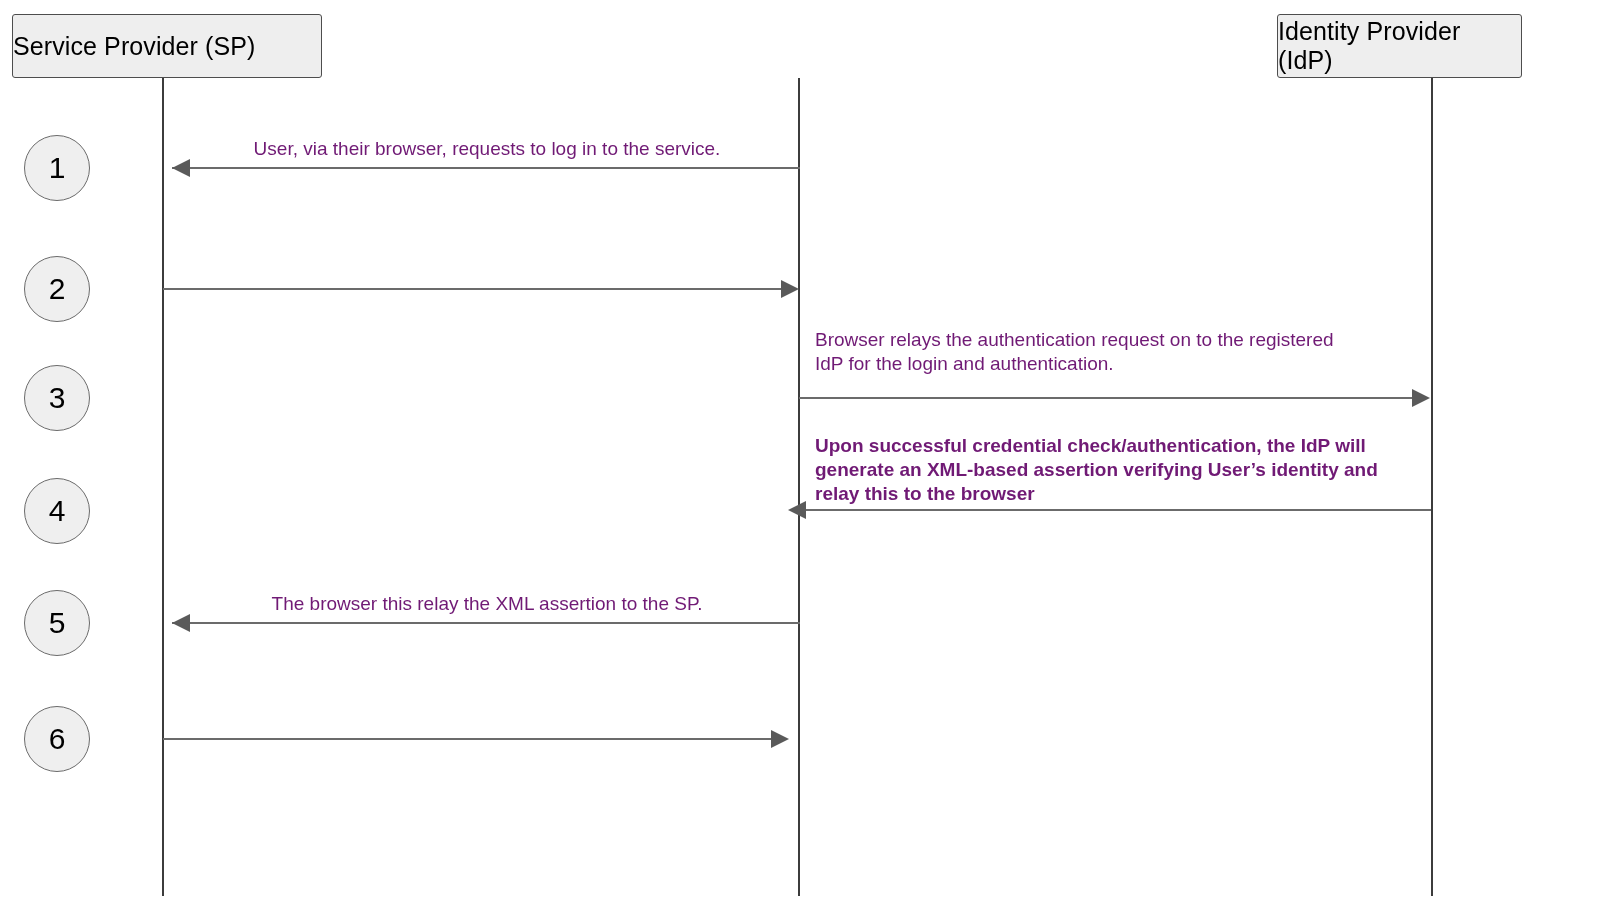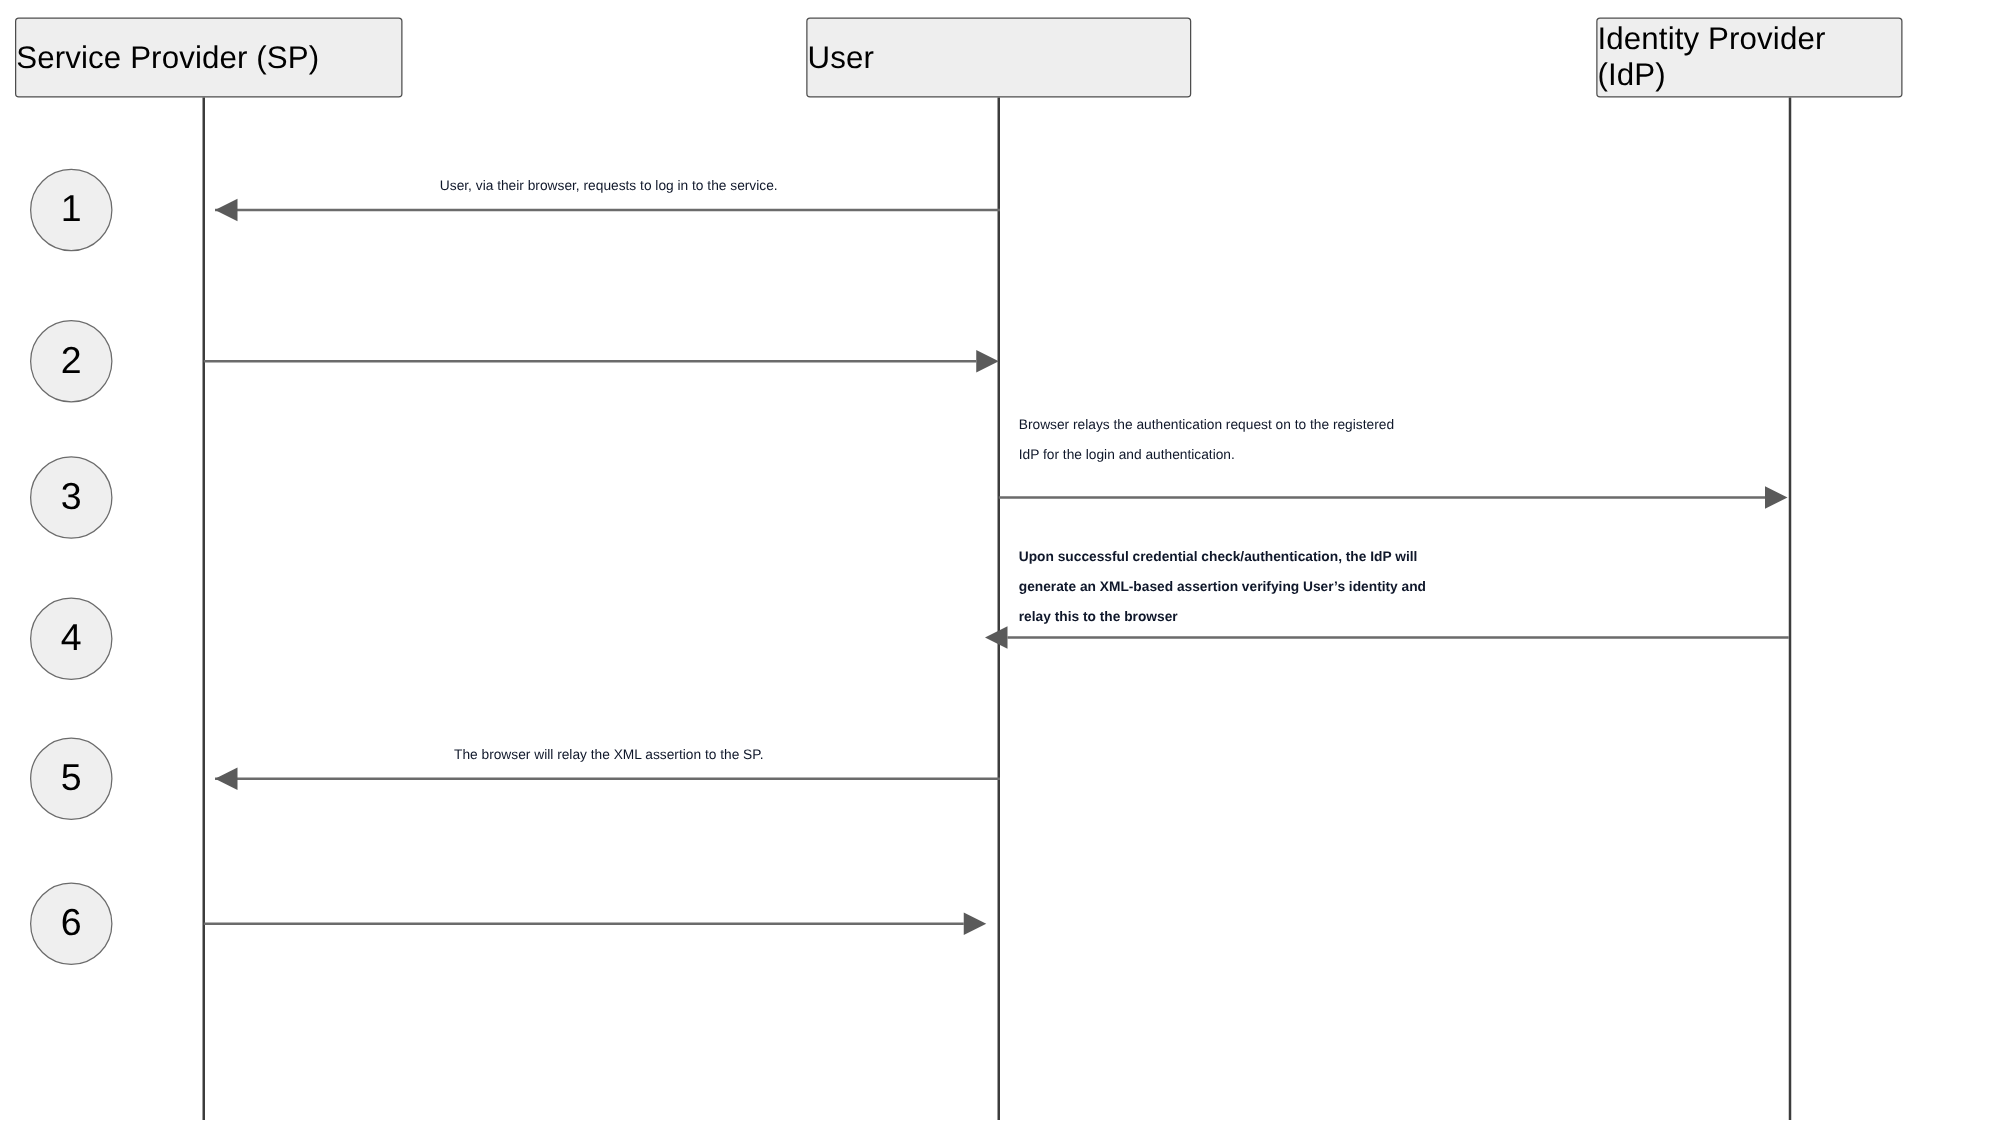--- a/index.html
+++ b/index.html
@@ -65,42 +65,39 @@
     border-bottom: 9px solid transparent;
     border-left: 18px solid #5a5a5a;
   }
   .arrow-head.left {
     border-top: 9px solid transparent;
     border-bottom: 9px solid transparent;
     border-right: 18px solid #5a5a5a;
   }
   .msg-label {
     position: absolute;
-    font-size: 11px;
+    font-size: 19px;
     line-height: 24px;
-    color: #0f172a;
+    color: #701a75;
     white-space: pre-line;
   }
   .msg-label.centered {
     text-align: center;
   }
   .msg-label.leftish {
     text-align: left;
   }
 </style>
 </head>
 <body>
 
 <div id="canvas">
 
   <div class="lifeline-header" style="left:12px; top:14px; width:310px; height:64px;">
     <span>Service Provider (SP)</span>
-  </div>
-  <div class="lifeline-header" style="left:645px; top:14px; width:308px; height:64px;">
-    <span>User</span>
   </div>
   <div class="lifeline-header" style="left:1277px; top:14px; width:245px; height:64px;">
     <span>Identity Provider (IdP)</span>
   </div>
 
   <div class="lifeline-line" style="left:162px; top:78px; height:818px;"></div>
   <div class="lifeline-line" style="left:798px; top:78px; height:818px;"></div>
   <div class="lifeline-line" style="left:1431px; top:78px; height:818px;"></div>
 
   <div class="step-circle" style="left:24px; top:135px;">
@@ -135,18 +132,18 @@
 IdP for the login and authentication.</div>
 
   <div class="msg-line" style="left:806px; top:509px; width:625px;"></div>
   <div class="arrow-head left" style="left:788px; top:501px;"></div>
   <div class="msg-label leftish" style="left:815px; top:434px; width:600px;font-weight:bold;">Upon successful credential check/authentication, the IdP will
 generate an XML-based assertion verifying User’s identity and
 relay this to the browser</div>
 
   <div class="msg-line" style="left:172px; top:622px; width:628px;"></div>
   <div class="arrow-head left" style="left:172px; top:614px;"></div>
-  <div class="msg-label centered" style="left:178px; top:592px; width:618px;">The browser will relay the XML assertion to the SP.</div>
+  <div class="msg-label centered" style="left:178px; top:592px; width:618px;">The browser this relay the XML assertion to the SP.</div>
 
   <div class="msg-line" style="left:163px; top:738px; width:608px;"></div>
   <div class="arrow-head right" style="left:771px; top:730px;"></div>
 
 </div>
 
 </body></html>

